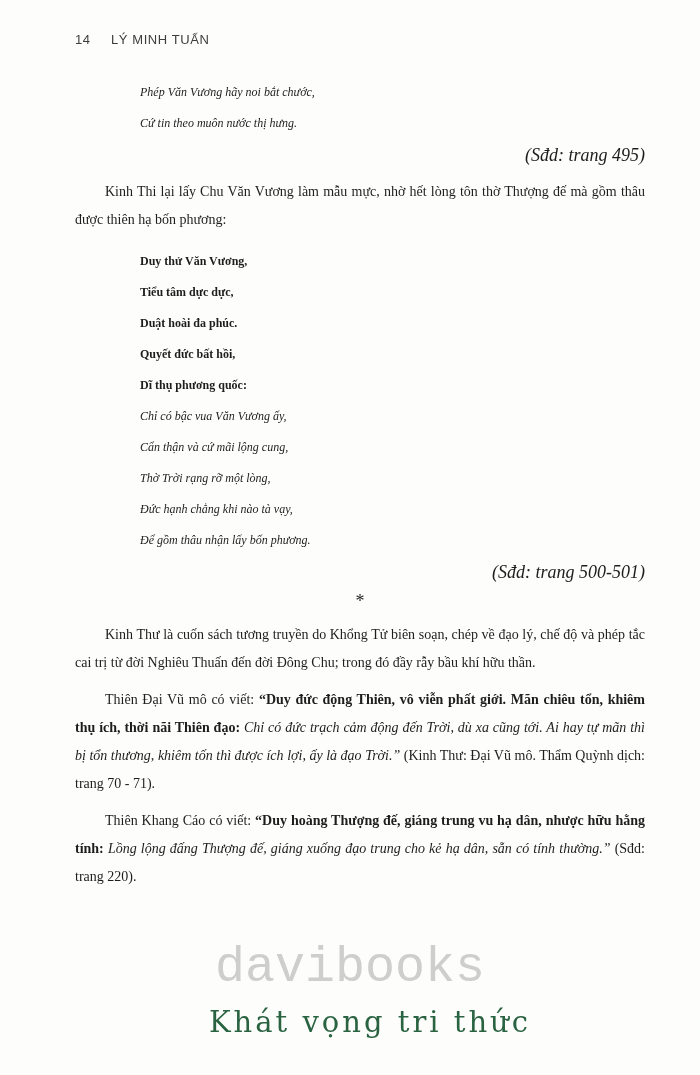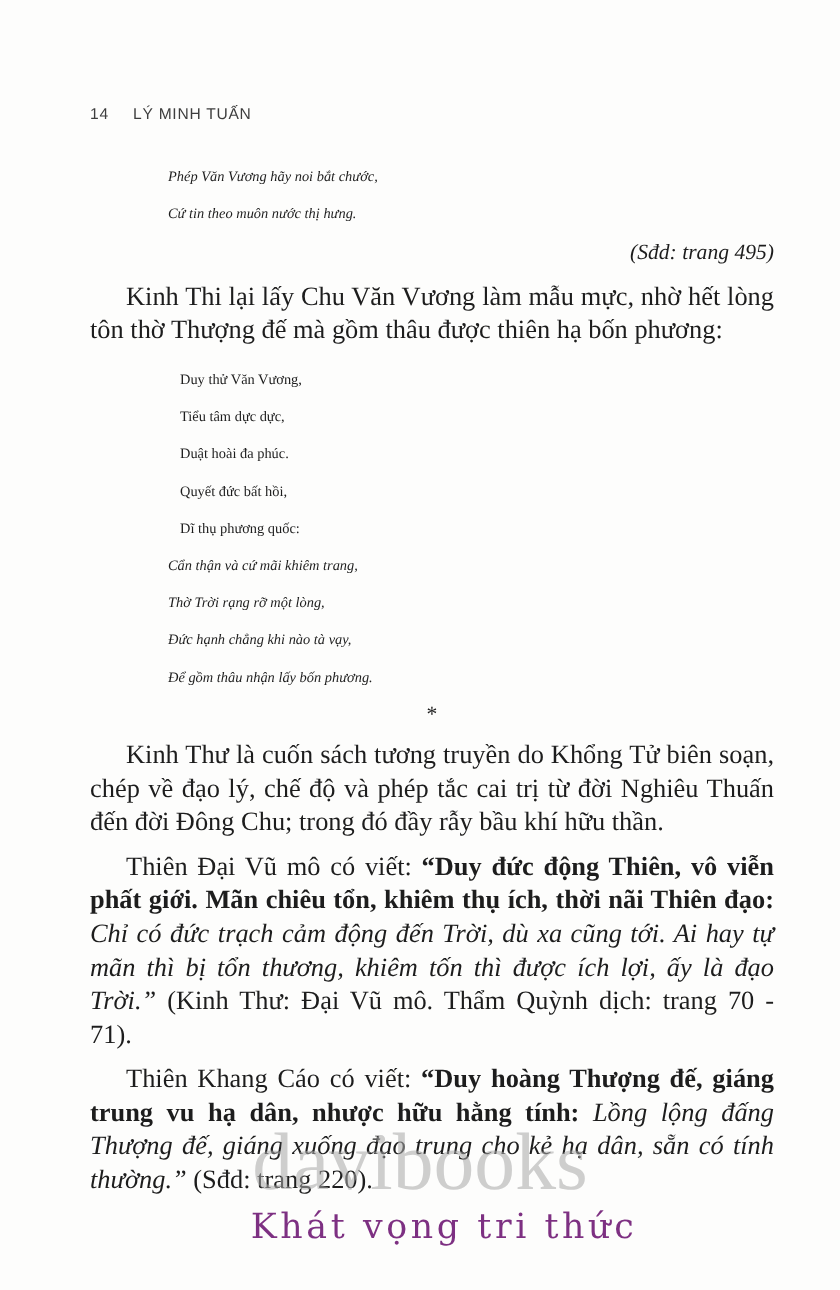--- a/index.html
+++ b/index.html
@@ -8,42 +8,42 @@
     position: relative;
     width: 700px;
     height: 1075px;
     background: #fdfdfc;
     overflow: hidden;
     font-family: "Liberation Serif", serif;
     color: #1d1d1d;
     padding: 0 55px 0 75px;
   }
   .page-header {
-    padding-top: 87px;
+    padding-top: 32px;
     font-family: "Liberation Sans", sans-serif;
     font-size: 13px;
     color: #3d3d3d;
     letter-spacing: 0.6px;
   }
   .page-header .pnum { margin-right: 16px; }
   .verse { margin-left: 65px; font-size: 12px; }
   .verse p { line-height: 31px; }
   .verse-italic p { font-style: italic; }
-  .verse-bold p { font-weight: normal; margin-left: 10px; }
+  .verse-bold p { font-weight: bold; }
   .verse-first { margin-top: 30px; }
   .verse-bold { margin-top: 12px; }
   .citation {
     text-align: right;
     font-style: italic;
     font-size: 18px;
     line-height: 28px;
     margin-top: 2px;
   }
   .body-para {
-    font-size: 22px;
+    font-size: 14px;
     line-height: 28px;
     text-align: justify;
     text-indent: 30px;
     margin-top: 9px;
   }
   .body-para .seg-bold { font-weight: bold; }
   .body-para .seg-italic { font-style: italic; }
   .separator {
     text-align: center;
     font-size: 18px;
@@ -52,22 +52,22 @@
   }
   .watermark {
     position: absolute;
     left: 0;
     top: 935px;
     width: 700px;
     text-align: center;
     pointer-events: none;
   }
   .watermark-brand {
-    font-family: Liberation Serif, serif;
-    font-size: 68px;
+    font-family: Liberation Mono, monospace;
+    font-size: 50px;
     line-height: 66px;
     opacity: 0.55;
   }
   .watermark-slogan {
     font-family: "DejaVu Serif", serif;
     font-size: 29px;
     line-height: 34px;
     letter-spacing: 3px;
     margin-top: 4px;
     margin-left: 40px;
@@ -95,33 +95,35 @@
 
   <div class="verse verse-bold">
     <p>Duy thử Văn Vương,</p>
     <p>Tiểu tâm dực dực,</p>
     <p>Duật hoài đa phúc.</p>
     <p>Quyết đức bất hồi,</p>
     <p>Dĩ thụ phương quốc:</p>
   </div>
 
   <div class="verse verse-italic">
-    <p>Cẩn thận và cứ mãi khiêm trang,</p>
+    <p>Chỉ có bậc vua Văn Vương ấy,</p>
+    <p>Cẩn thận và cứ mãi lộng cung,</p>
     <p>Thờ Trời rạng rỡ một lòng,</p>
     <p>Đức hạnh chẳng khi nào tà vạy,</p>
     <p>Để gồm thâu nhận lấy bốn phương.</p>
   </div>
 
+  <p class="citation">(Sđd: trang 500-501)</p>
 
   <p class="separator">*</p>
 
   <p class="body-para">Kinh Thư là cuốn sách tương truyền do Khổng Tử biên soạn, chép về đạo lý, chế độ và phép tắc cai trị từ đời Nghiêu Thuấn đến đời Đông Chu; trong đó đầy rẫy bầu khí hữu thần.</p>
 
   <p class="body-para"><span class="seg-normal">Thiên Đại Vũ mô có viết: </span><span class="seg-bold">“Duy đức động Thiên, vô viễn phất giới. Mãn chiêu tổn, khiêm thụ ích, thời nãi Thiên đạo: </span><span class="seg-italic">Chỉ có đức trạch cảm động đến Trời, dù xa cũng tới. Ai hay tự mãn thì bị tổn thương, khiêm tốn thì được ích lợi, ấy là đạo Trời.” </span><span class="seg-normal">(Kinh Thư: Đại Vũ mô. Thẩm Quỳnh dịch: trang 70 - 71).</span></p>
 
   <p class="body-para"><span class="seg-normal">Thiên Khang Cáo có viết: </span><span class="seg-bold">“Duy hoàng Thượng đế, giáng trung vu hạ dân, nhược hữu hằng tính: </span><span class="seg-italic">Lồng lộng đấng Thượng đế, giáng xuống đạo trung cho kẻ hạ dân, sẵn có tính thường.” </span><span class="seg-normal">(Sđd: trang 220).</span></p>
 
   <div class="watermark">
     <div class="watermark-brand" style="color: rgb(168, 168, 168);">davibooks</div>
-    <div class="watermark-slogan" style="color: #701a75;">Khát vọng tri thức</div>
+    <div class="watermark-slogan" style="color: #14532d;">Khát vọng tri thức</div>
   </div>
 
 </div>
 
 </body></html>

